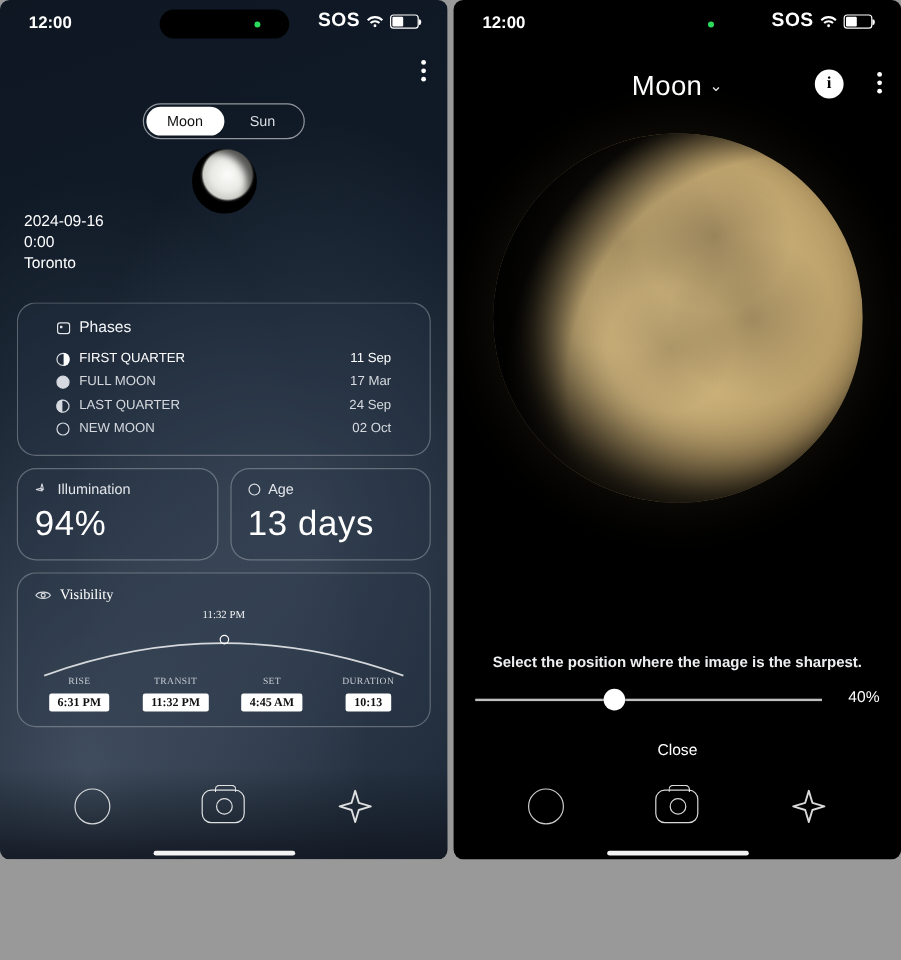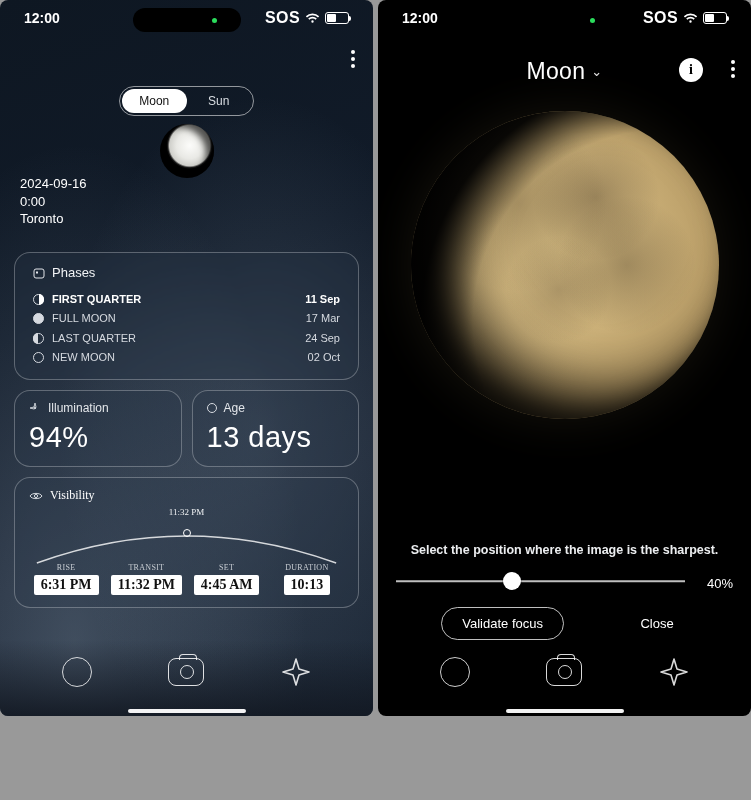--- a/index.html
+++ b/index.html
@@ -40,47 +40,47 @@
 
   .moon-sm-wrap { text-align:center; margin-top:8px; }
   .moon-sm { width:54px; height:54px; border-radius:50%;
     background: radial-gradient(circle at 55% 40%, #fcfcfa 0%, #e9e9e5 30%, #cfcfca 46%, #1a1a1a 50%, #000 53%);
     box-shadow: inset -8px 3px 6px rgba(0,0,0,0.6);
     margin:0 auto;
   }
 
   .date-loc { position:absolute; top:175px; left:20px; font-size:13px; line-height:1.35; font-weight:500; }
 
-  .card { margin: 10px 14px 0; border:1px solid rgba(255,255,255,0.28); background:rgba(40,55,72,0.28); border-radius:16px; padding:12px 18px; backdrop-filter: blur(2px); }
+  .card { margin: 10px 14px 0; border:1px solid rgba(255,255,255,0.28); background:rgba(40,55,72,0.28); border-radius:16px; padding:12px 32px; backdrop-filter: blur(2px); }
   .card-title { display:flex; align-items:center; gap:7px; font-size:13px; font-weight:500; margin-bottom:10px; color:#f1f3f5; }
   .phases-card { margin-top: 74px; }
   .phase-row { display:flex; align-items:center; justify-content:space-between; font-size:11px; line-height:1.75; color:#d6dae0; }
   .phase-row .pr-left { display:flex; align-items:center; gap:8px; }
-  .phase-row.hl { color:#fff; font-weight:700; }
+  .phase-row.hl { color:#fff; font-weight:400; }
   .phase-icon { width:11px; height:11px; border-radius:50%; border:1.3px solid #d6dae0; position:relative; }
   .phase-icon.full { background:#d6dae0; }
   .phase-icon.fq::after { content:""; position:absolute; right:-1px; top:-1px; bottom:-1px; width:55%; background:#fff; border-radius:0 11px 11px 0; }
   .phase-icon.lq::after { content:""; position:absolute; left:-1px; top:-1px; bottom:-1px; width:55%; background:#d6dae0; border-radius:11px 0 0 11px; }
 
   .two-cards { display:flex; gap:10px; margin:10px 14px 0; }
   .two-cards .mini { flex:1; border:1px solid rgba(255,255,255,0.28); background:rgba(40,55,72,0.28); border-radius:16px; padding:10px 14px 12px; }
   .mini .mini-title { display:flex; align-items:center; gap:7px; font-size:12px; color:#e3e6ea; margin-bottom:6px; }
   .mini .mini-value { font-size:29px; font-weight:300; letter-spacing:0.5px; }
 
   .vis-card { margin:10px 14px 0; border:1px solid rgba(255,255,255,0.28); background:rgba(40,55,72,0.28); border-radius:16px; padding:10px 14px 12px;font-family:Liberation Serif, serif; }
   .vis-title { display:flex; align-items:center; gap:7px; font-size:12px; margin-bottom:4px; }
   .vis-curve { position:relative; height:56px; }
   .vis-peak { position:absolute; top:0; left:50%; transform:translateX(-50%); font-size:9px; color:#f0f2f4; }
   .vis-peak-dot { position:absolute; top:22px; left:50%; transform:translateX(-50%); width:8px; height:8px; border:1.5px solid #fff; border-radius:50%; }
   .vis-arc { position:absolute; left:4px; right:4px; top:16px; height:44px; overflow:hidden; }
   .vis-arc svg { width:100%; height:100%; }
   .vis-grid { display:flex; gap:6px; }
   .vis-cell { flex:1; text-align:center; }
   .vis-cell .lab { font-size:8px; color:#c7ccd2; letter-spacing:0.3px; margin-bottom:3px; }
-  .vis-cell .val { display:inline-block; background:#fff; color:#111; font-size:14px; font-weight:600; padding:2px 7px; border-radius:2px; }
+  .vis-cell .val { display:inline-block; background:#fff; color:#111; font-size:10px; font-weight:600; padding:2px 7px; border-radius:2px; }
 
   
   .nav { position:absolute; left:0; right:0; bottom:0; height:76px; display:flex; align-items:center; justify-content:space-around; padding:0 22px 12px; }
   .nav-btn { width:40px; height:40px; display:flex; align-items:center; justify-content:center; cursor:pointer; }
   .nav .circle { width:30px; height:30px; border:1.7px solid rgba(255,255,255,0.8); border-radius:50%; }
   .nav .camera { width:36px; height:28px; border:1.7px solid rgba(255,255,255,0.85); border-radius:8px; position:relative; }
   .nav .camera::before { content:""; position:absolute; top:-5px; left:10px; width:16px; height:5px; border:1.7px solid rgba(255,255,255,0.85); border-bottom:none; border-radius:4px 4px 0 0; }
   .nav .camera::after { content:""; position:absolute; top:6px; left:11px; width:12px; height:12px; border:1.7px solid rgba(255,255,255,0.85); border-radius:50%; }
   .nav .sparkle svg { width:30px; height:30px; }
   .home-ind { position:absolute; bottom:3px; left:50%; transform:translateX(-50%); width:118px; height:4px; background:#fff; border-radius:3px; opacity:0.95; }
@@ -106,21 +106,21 @@
       inset 40px -25px 55px rgba(0,0,0,0.85),
       inset 15px -8px 25px rgba(0,0,0,0.6),
       0 0 50px rgba(180,155,100,0.12);
   }
   
   .moon-lg::before { content:""; position:absolute; inset:0; border-radius:50%;
     background: radial-gradient(circle at 82% 68%, transparent 58%, rgba(0,0,0,0.92) 74%); }
 
   .focus-panel { position:absolute; left:0; right:0; bottom:76px; padding: 0 18px; }
   .focus-text { text-align:center; font-size:12.5px; color:#eceef0; margin-bottom:14px; font-weight:700; }
-  .slider-row { display:flex; align-items:flex-end; gap:14px; }
+  .slider-row { display:flex; align-items:flex-start; gap:14px; }
   .slider { flex:1; position:relative; height:20px; }
   .slider-track { position:absolute; top:50%; left:0; right:0; height:1.5px; background:rgba(255,255,255,0.75); transform:translateY(-50%); }
   .slider-thumb { position:absolute; top:50%; width:18px; height:18px; background:#fff; border-radius:50%; transform:translate(-50%,-50%); box-shadow:0 0 0 1px rgba(0,0,0,0.2); }
   .slider-val { font-size:13px; color:#fff; min-width:34px; text-align:right; }
   .focus-btns { display:flex; align-items:center; justify-content:space-around; margin-top:16px; padding: 0 14px; }
   .pill-btn { border:1.3px solid rgba(255,255,255,0.75); border-radius:20px; padding:8px 20px; font-size:13px; color:#fff; cursor:pointer; }
   .text-btn { font-size:13px; color:#fff; cursor:pointer; padding:8px 14px; }
 
   .left .nav { background: linear-gradient(to top, rgba(18,24,34,0.9), rgba(18,24,34,0)); }
   .right .notch { background:transparent; }
@@ -313,21 +313,20 @@
   <div class="focus-panel">
     <div class="focus-text">Select the position where the image is the sharpest.</div>
     <div class="slider-row">
       <div class="slider">
         <div class="slider-track"></div>
         <div class="slider-thumb" id="slider-thumb" style="left: 40%;"></div>
       </div>
       <div class="slider-val">40%</div>
     </div>
     <div class="focus-btns">
-      <div class="pill-btn">Validate focus</div>
       <div class="text-btn">Close</div>
     </div>
   </div>
 
   <div class="nav">
     <div class="nav-btn">
         <div class="circle"></div>
       </div>
     <div class="nav-btn">
         <div class="camera"></div>

